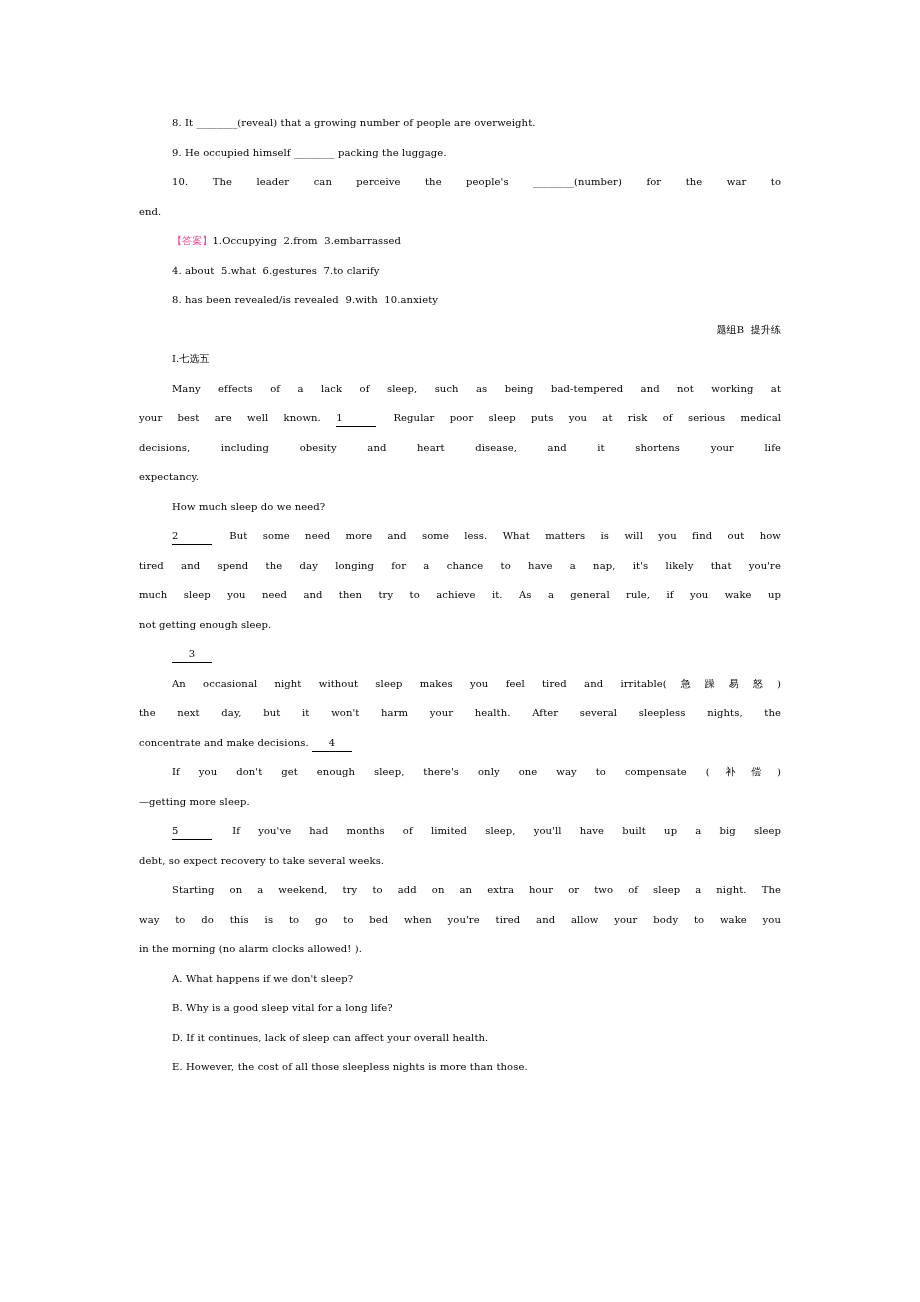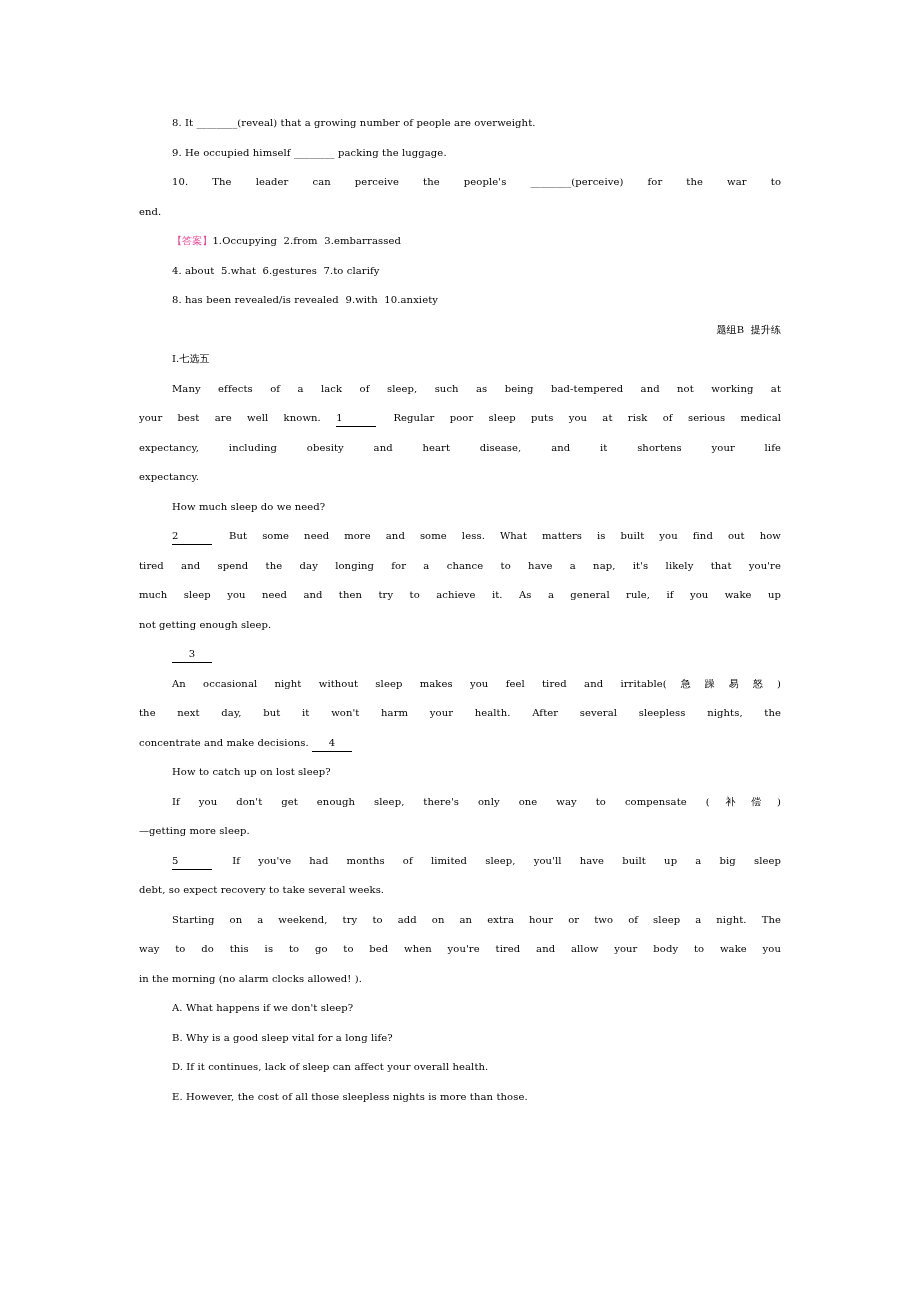--- a/index.html
+++ b/index.html
@@ -29,64 +29,63 @@
   </div>
   <div class="line ind">
     <span>9.</span>
     <span>He occupied himself</span>
     <span>________</span>
     <span>packing the luggage.</span>
   </div>
   <div class="line ind just">
     <span>10.</span>
     <span>The leader can perceive the people's</span>
-    <span>________</span><span>(perceive) for the war to</span>
+    <span>________</span><span>(number) for the war to</span>
   </div>
   <div class="line">end.</div>
 
   <div class="line ind">
     <span class="red">【答案】</span><span style="white-space:pre">1.Occupying  2.from  3.embarrassed</span>
   </div>
   <div class="line ind" style="white-space:pre">4. about  5.what  6.gestures  7.to clarify</div>
   <div class="line ind" style="white-space:pre">8. has been revealed/is revealed  9.with  10.anxiety</div>
 
   <div class="line center" style="white-space:pre">题组B  提升练</div>
   <div class="line ind">Ⅰ.七选五</div>
 
   <div class="line ind just">Many effects of a lack of sleep, such as being bad-tempered and not working at</div>
   <div class="line just">
     <span>your best are well known.</span>
     <span class="num-blank">1</span>
     <span>Regular poor sleep puts you at risk of serious medical</span>
   </div>
-  <div class="line just">expectancy, including obesity and heart disease, and it shortens your life</div>
+  <div class="line just">decisions, including obesity and heart disease, and it shortens your life</div>
   <div class="line">expectancy.</div>
 
   <div class="line ind">How much sleep do we need?</div>
 
   <div class="line ind just">
     <span class="num-blank">2</span>
-    <span>But some need more and some less. What matters is built you find out how</span>
+    <span>But some need more and some less. What matters is will you find out how</span>
   </div>
   <div class="line just">tired and spend the day longing for a chance to have a nap, it's likely that you're</div>
   <div class="line just">much sleep you need and then try to achieve it. As a general rule, if you wake up</div>
   <div class="line">not getting enough sleep.</div>
 
   <div class="line ind">
     <span class="num-blank">3</span>
   </div>
 
   <div class="line ind just">An occasional night without sleep makes you feel tired and irritable(急躁易怒)</div>
   <div class="line just">the next day, but it won't harm your health. After several sleepless nights, the</div>
   <div class="line">
     <span>concentrate and make decisions.</span>
     <span class="num-blank">4</span>
   </div>
 
-  <div class="line ind">How to catch up on lost sleep?</div>
 
   <div class="line ind just">If you don't get enough sleep, there's only one way to compensate (补偿)</div>
   <div class="line">—getting more sleep.</div>
 
   <div class="line ind just">
     <span class="num-blank">5</span>
     <span>If you've had months of limited sleep, you'll have built up a big sleep</span>
   </div>
   <div class="line">debt, so expect recovery to take several weeks.</div>
 

